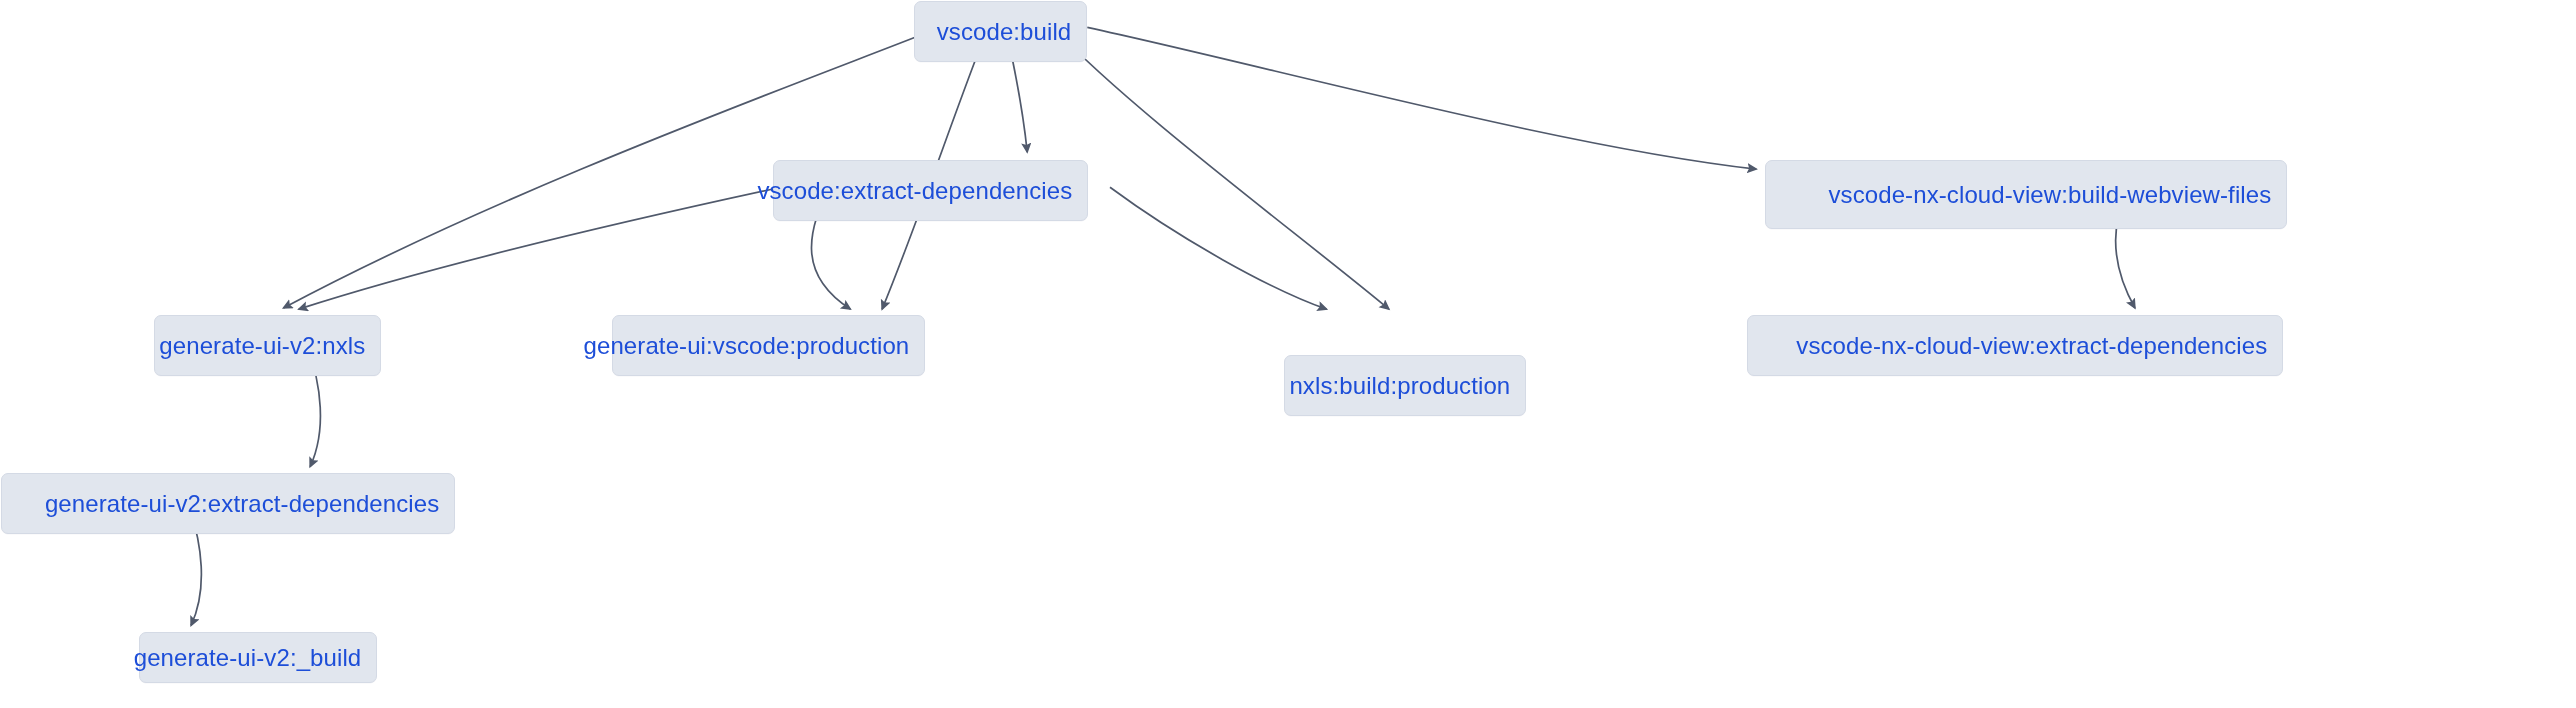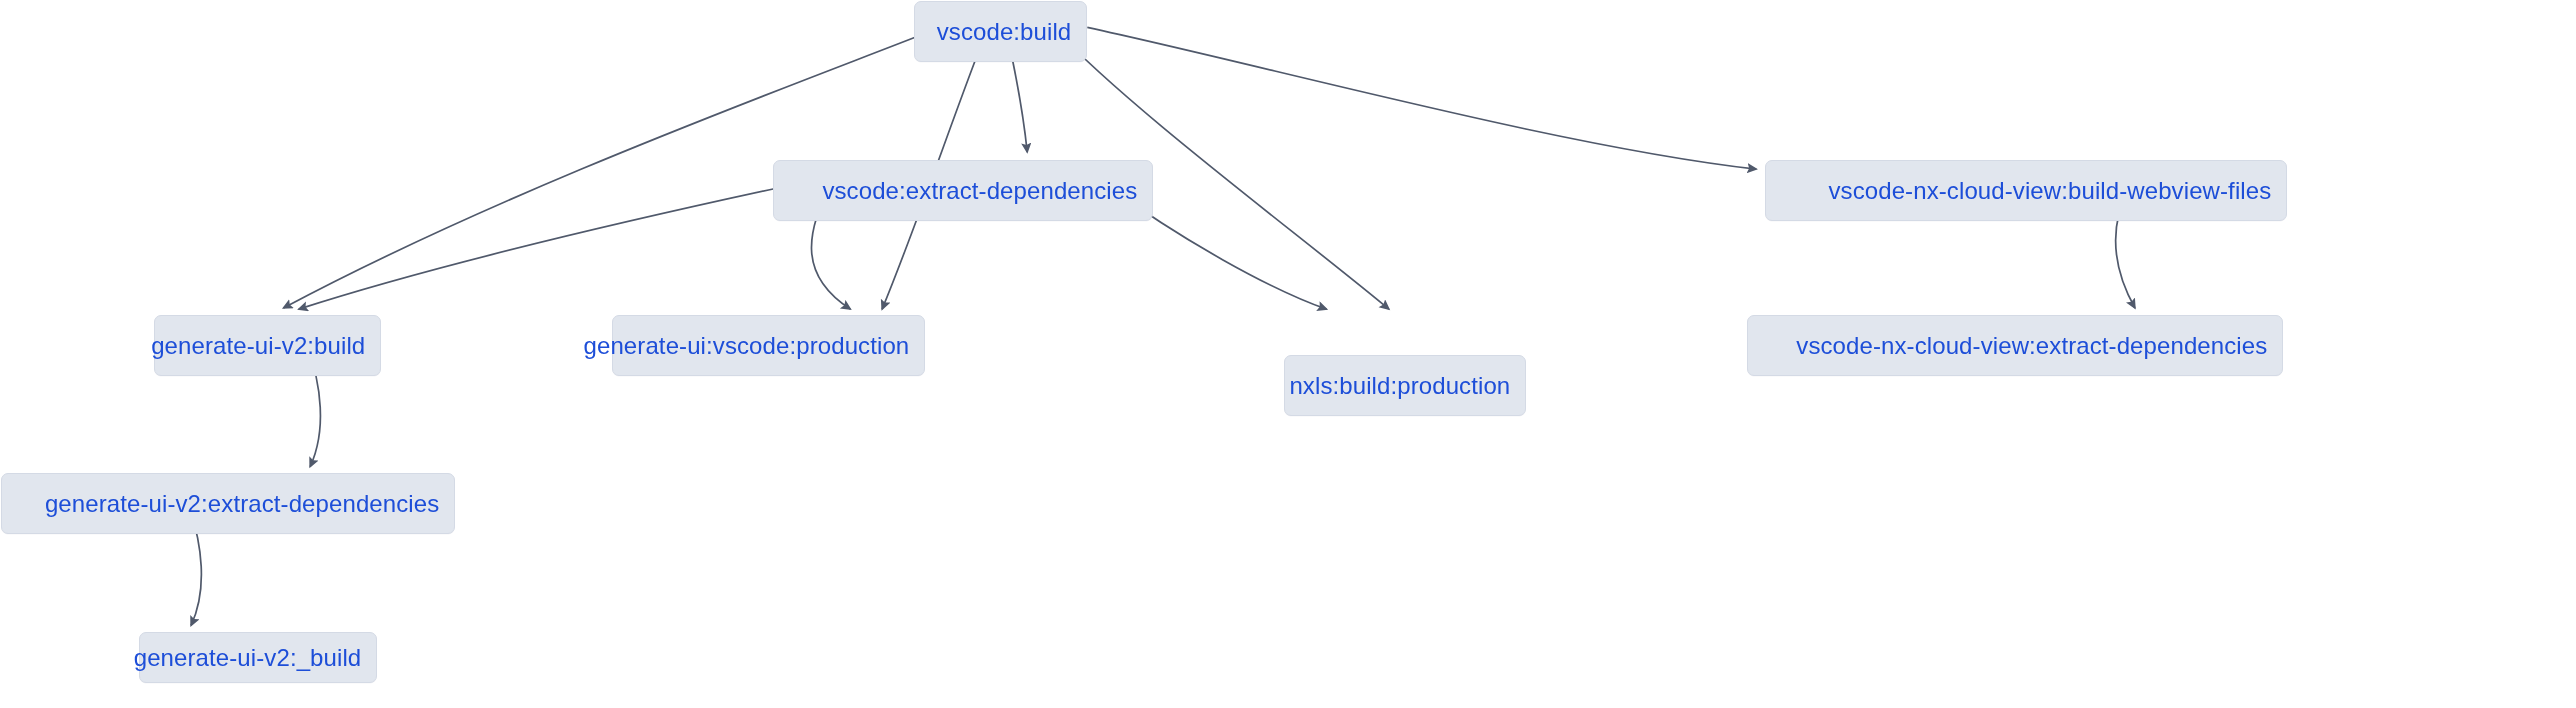--- a/index.html
+++ b/index.html
@@ -79,28 +79,28 @@
         <path class="edge-path" d="M 1958,330 C 2080,420 2240,510 2340,545" marker-end="url(#arrowhead)"></path>
         <path class="edge-path" d="M 3755,330 C 3720,400 3725,470 3766,543" marker-end="url(#arrowhead)"></path>
         <path class="edge-path" d="M 540,603 C 568,680 576,760 547,823" marker-end="url(#arrowhead)"></path>
         <path class="edge-path" d="M 330,883 C 358,960 366,1040 337,1103" marker-end="url(#arrowhead)"></path>
       </g>
   </svg>
   <div id="nodes">
       <div class="node" style="left: 914px; top: 1.1px; width: 173px; height: 61px;">
         <span class="node-label">vscode:build</span>
       </div>
-      <div class="node" style="left: 773px; top: 160px; width: 380px; height: 61px;">
+      <div class="node" style="left: 773px; top: 160px; width: 315px; height: 61px;">
         <span class="node-label">vscode:extract-dependencies</span>
       </div>
-      <div class="node" style="left: 1765px; top: 160px; width: 522px; height: 61px;">
+      <div class="node" style="left: 1765px; top: 160px; width: 522px; height: 69px;">
         <span class="node-label">vscode-nx-cloud-view:build-webview-files</span>
       </div>
       <div class="node" style="left: 154px; top: 315px; width: 227px; height: 61px;">
-        <span class="node-label">generate-ui-v2:build</span>
+        <span class="node-label">generate-ui-v2:nxls</span>
       </div>
       <div class="node" style="left: 612px; top: 315px; width: 313px; height: 61px;">
         <span class="node-label">generate-ui:vscode:production</span>
       </div>
       <div class="node" style="left: 1284px; top: 315px; width: 242px; height: 61px; margin-top: 40px;">
         <span class="node-label">nxls:build:production</span>
       </div>
       <div class="node" style="left: 1747px; top: 315px; width: 536px; height: 61px;">
         <span class="node-label">vscode-nx-cloud-view:extract-dependencies</span>
       </div>

